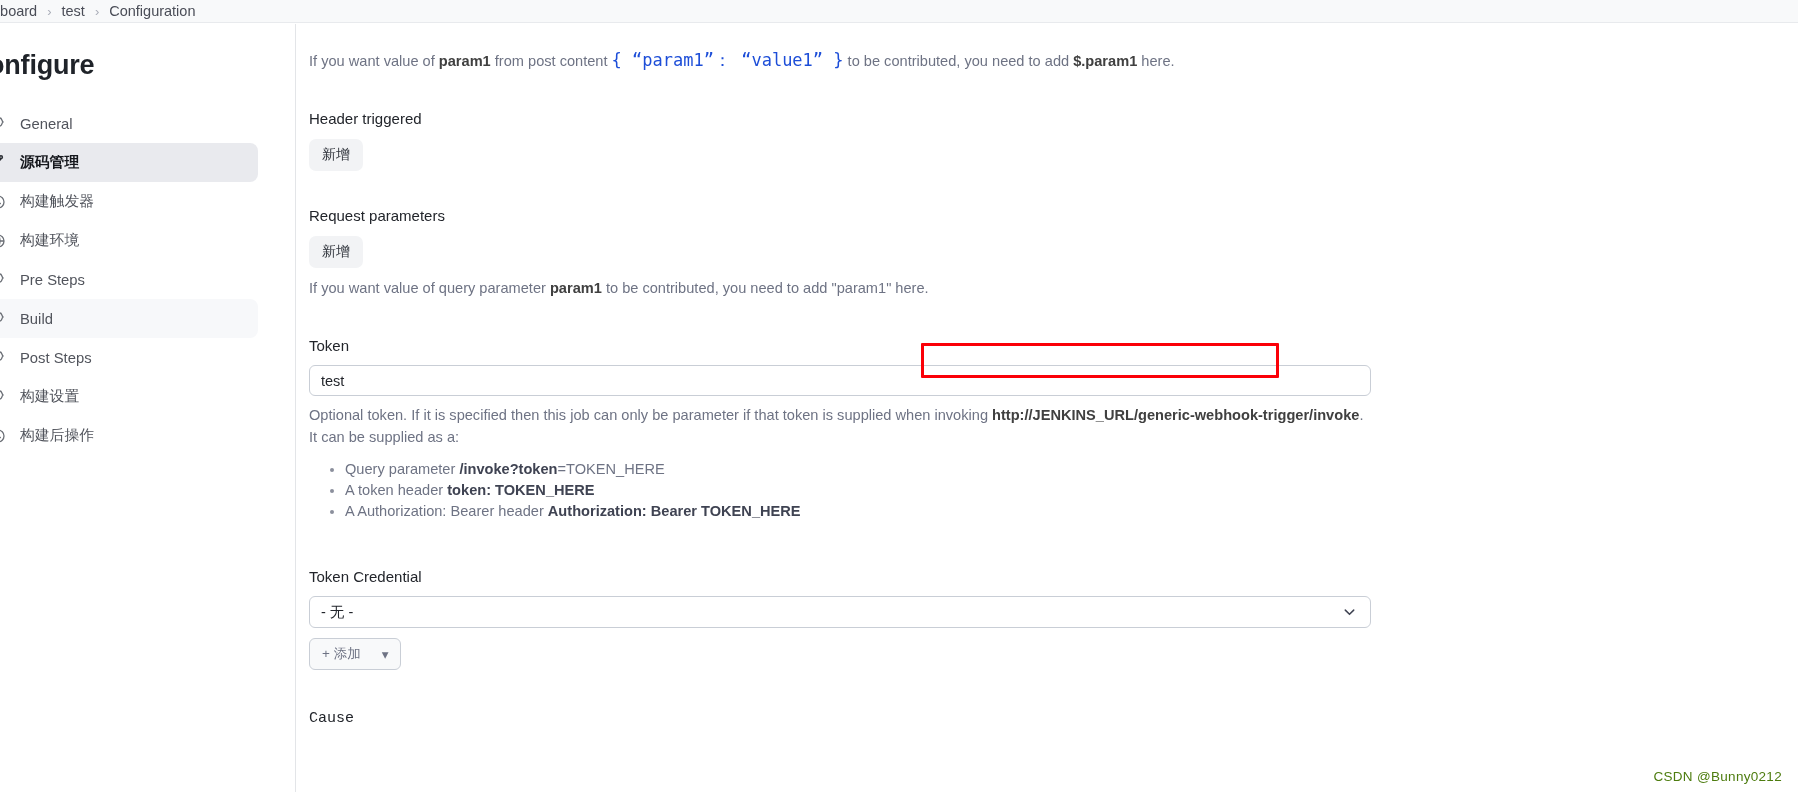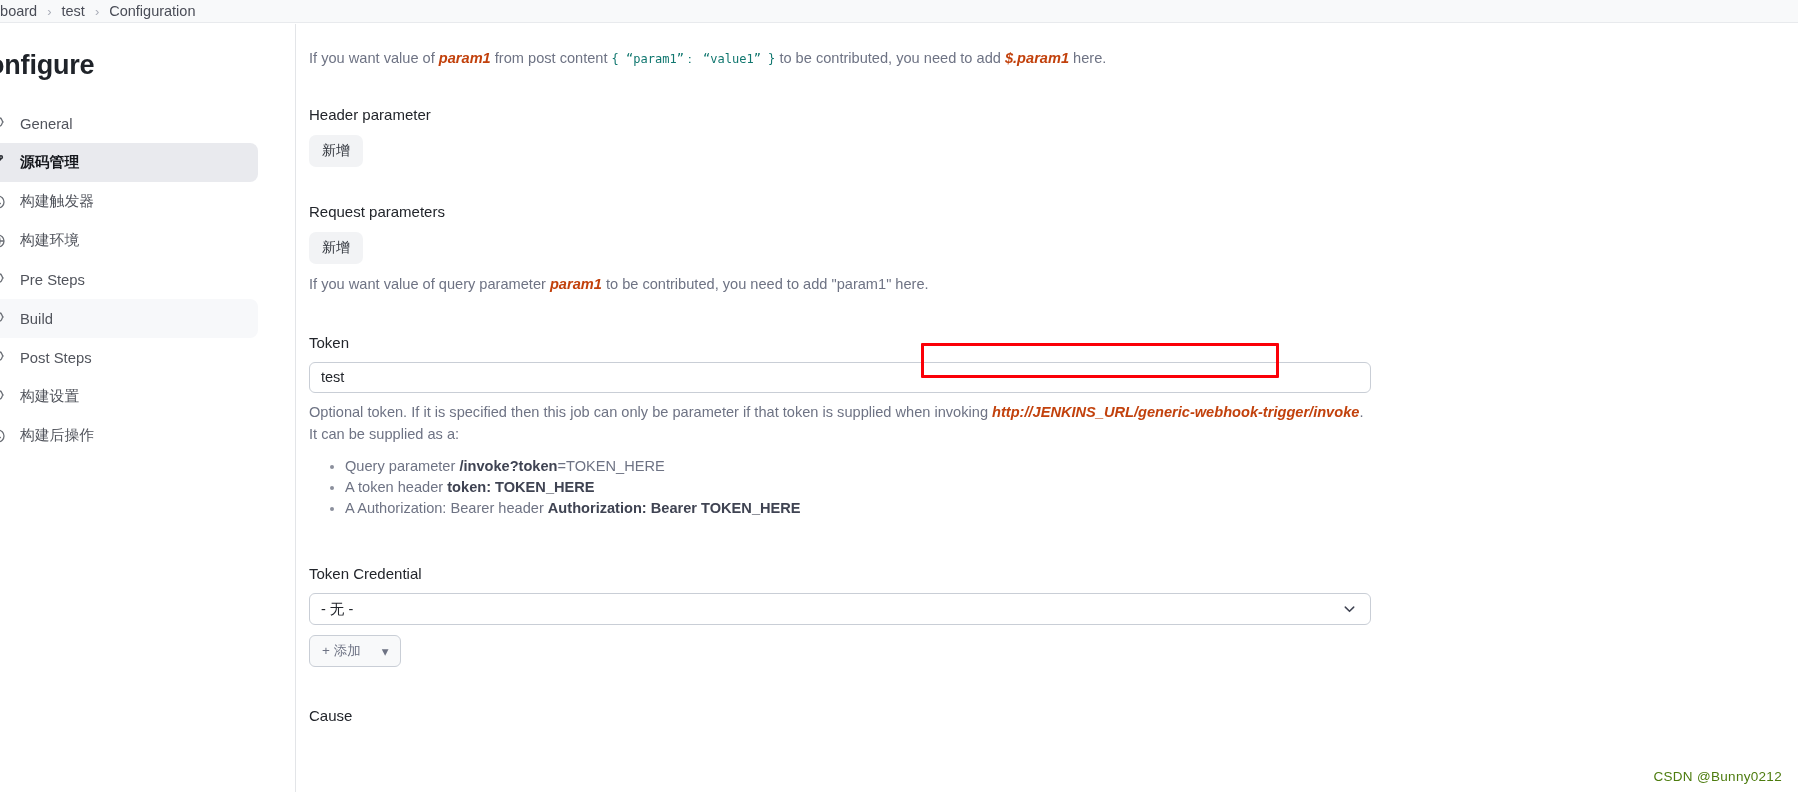--- a/index.html
+++ b/index.html
@@ -104,26 +104,26 @@
   }
   .content {
     position: relative;
     padding: 0 0 0 12px;
   }
   .ctext {
     font-size: 14.6px;
     color: #6e7384;
     line-height: 1.5;
   }
-  .ctext b { color: #c2410c; font-weight: 700; font-style: italic; }
+  .ctext b { color: #404040; font-weight: 700; }
   .ctext i { font-style: italic; }
   .mono {
     font-family: "DejaVu Sans Mono", "Liberation Mono", monospace;
-    font-size: 12px;
-    color: #0f766e;
+    font-size: 17px;
+    color: #1d4ed8;
   }
   .section-label {
     font-size: 15px;
     color: #22252b;
     font-weight: 400;
   }
   .btn-add {
     display: inline-block;
     background: #f2f3f5;
     border: none;
@@ -198,21 +198,21 @@
   ul.bullets li b { color: #3f4352; font-weight: 700; }
   ul.bullets li::marker { color: #8b8f9c; }
 
   .mt-intro   { padding-top: 12px; }
   .mt-hdr     { margin-top: 36px; }
   .mt-btn     { margin-top: 12px; }
   .mt-desc    { margin-top: 10px; }
   .mt-token   { margin-top: 38px; }
   .mt-fld     { margin-top: 11px; }
   .mt-cred    { margin-top: 46px; }
-  .mt-cause   { margin-top: 40px; }
+  .mt-cause   { margin-top: 40px; font-family: Liberation Mono, monospace; }
 
   
   .annot-box {
     position: absolute;
     left: 921px;
     top: 343px;
     width: 358px;
     height: 35px;
     border: 3px solid #fb0007;
     border-radius: 1px;
@@ -341,21 +341,21 @@
   </div>
 </div>
 
 <div class="main">
   <div class="content">
 
     <p class="ctext mt-intro" style="margin:12px 0 0 0;">
       <span>If you want value of </span><b>param1</b><span> from post content </span><span class="mono">{ “param1”： “value1” }</span><span> to be contributed, you need to add </span><b>$.param1</b><span> here.</span>
     </p>
 
-    <div class="section-label mt-hdr">Header parameter</div>
+    <div class="section-label mt-hdr">Header triggered</div>
     <div class="mt-btn">
       <button class="btn-add">新增</button>
     </div>
 
     <div class="section-label mt-hdr">Request parameters</div>
     <div class="mt-btn">
       <button class="btn-add">新增</button>
     </div>
     <p class="ctext mt-desc" style="margin:10px 0 0 0;">
       <span>If you want value of query parameter </span><b>param1</b><span> to be contributed, you need to add "param1" here.</span>

